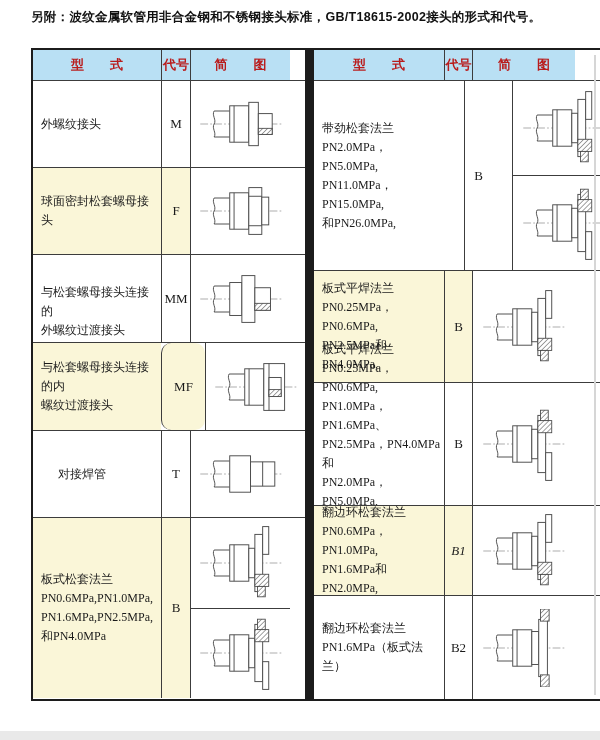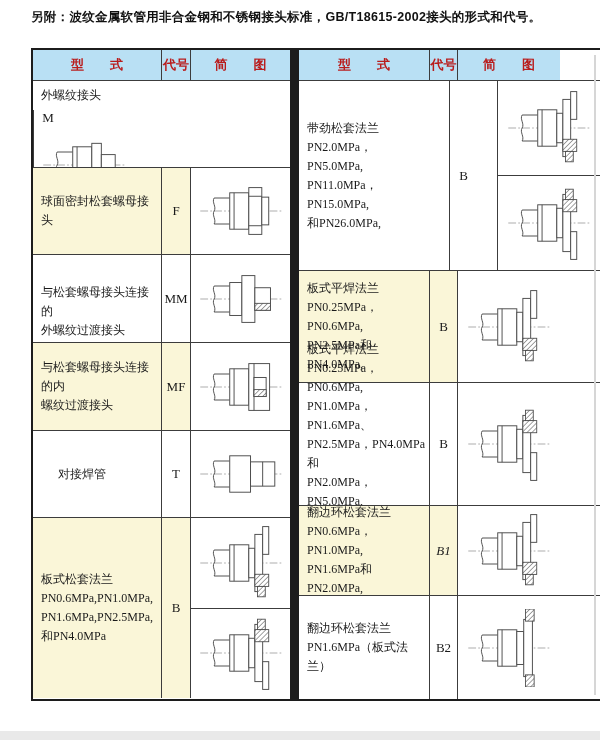--- a/index.html
+++ b/index.html
@@ -43,21 +43,21 @@
 
 <div class="page-title">另附：波纹金属软管用非合金钢和不锈钢接头标准，GB/T18615-2002接头的形式和代号。</div>
 
 <div class="tables">
   <div class="half-table" id="left-table">
       <div class="tr" style="height: 30px;">
         <div class="cell header-cell" style="width: 128px;">型　　式</div>
         <div class="cell header-cell" style="width: 29px;">代号</div>
         <div class="cell header-cell" style="width: 100px;">简　　图</div>
       </div>
-      <div class="tr" style="height: 86px; flex-direction: column;">
+      <div class="tr" style="height: 86px;">
         <div class="cell type-cell" style="width: 128px;">
           <div class="tline">外螺纹接头</div>
         </div>
         <div class="cell code-cell" style="width: 29px;">M</div>
         <div class="cell diagram-cell" style="width: 100px;">
           <div class="diagram-sub">
             <svg viewBox="0 0 100 90" width="96" height="78" preserveAspectRatio="xMidYMid meet">
               <defs>
                 <pattern id="hp1" width="4" height="4" patternUnits="userSpaceOnUse" patternTransform="rotate(45)">
                   <rect width="4" height="4" fill="#ffffff"></rect>
@@ -130,21 +130,21 @@
               <rect x="66" y="50" width="18" height="8" fill="url(#hp3)" stroke="#4a4a4a" stroke-width="1"></rect>
             </svg>
           </div>
         </div>
       </div>
       <div class="tr" style="height: 87px;">
         <div class="cell type-cell hl" style="width: 128px;">
           <div class="tline">与松套螺母接头连接的内</div>
           <div class="tline">螺纹过渡接头</div>
         </div>
-        <div class="cell code-cell hl" style="width: 29px;">MF</div>
+        <div class="cell code-cell hl" style="width: 44px; border-radius: 10px;">MF</div>
         <div class="cell diagram-cell" style="width: 100px;">
           <div class="diagram-sub">
             <svg viewBox="0 0 100 90" width="96" height="78" preserveAspectRatio="xMidYMid meet">
               <defs>
                 <pattern id="hp4" width="4" height="4" patternUnits="userSpaceOnUse" patternTransform="rotate(45)">
                   <rect width="4" height="4" fill="#ffffff"></rect>
                   <line x1="0" y1="0" x2="0" y2="4" stroke="#4a4a4a" stroke-width="1.2"></line>
                 </pattern>
               </defs>
               <line x1="3" y1="45" x2="97" y2="45" stroke="#8a8a8a" stroke-width="0.8" stroke-dasharray="9 2.5 2 2.5"></line>

